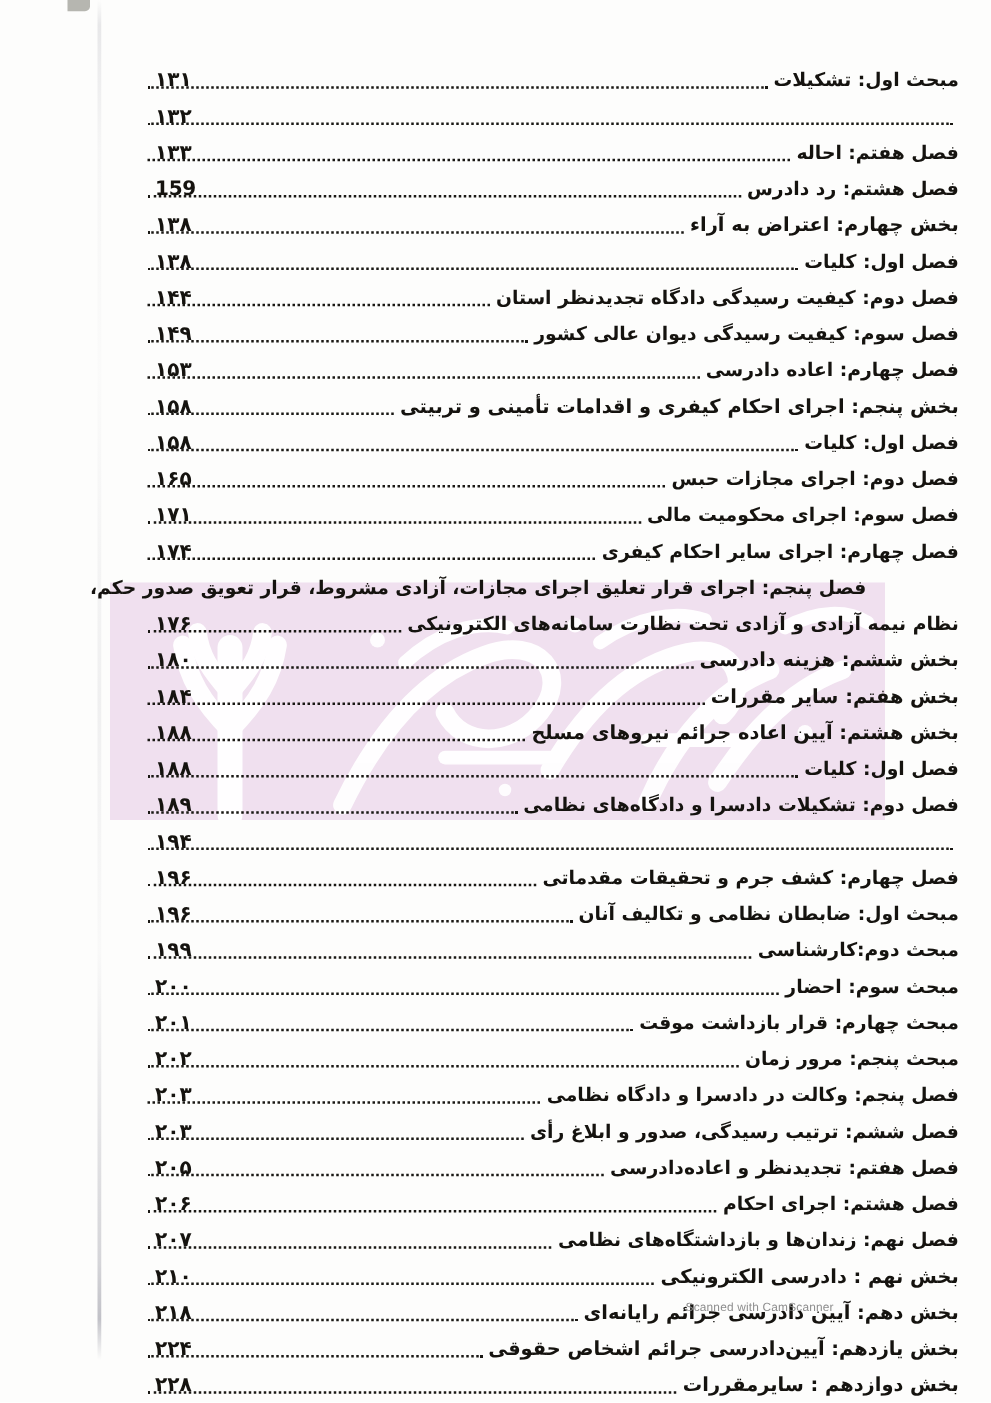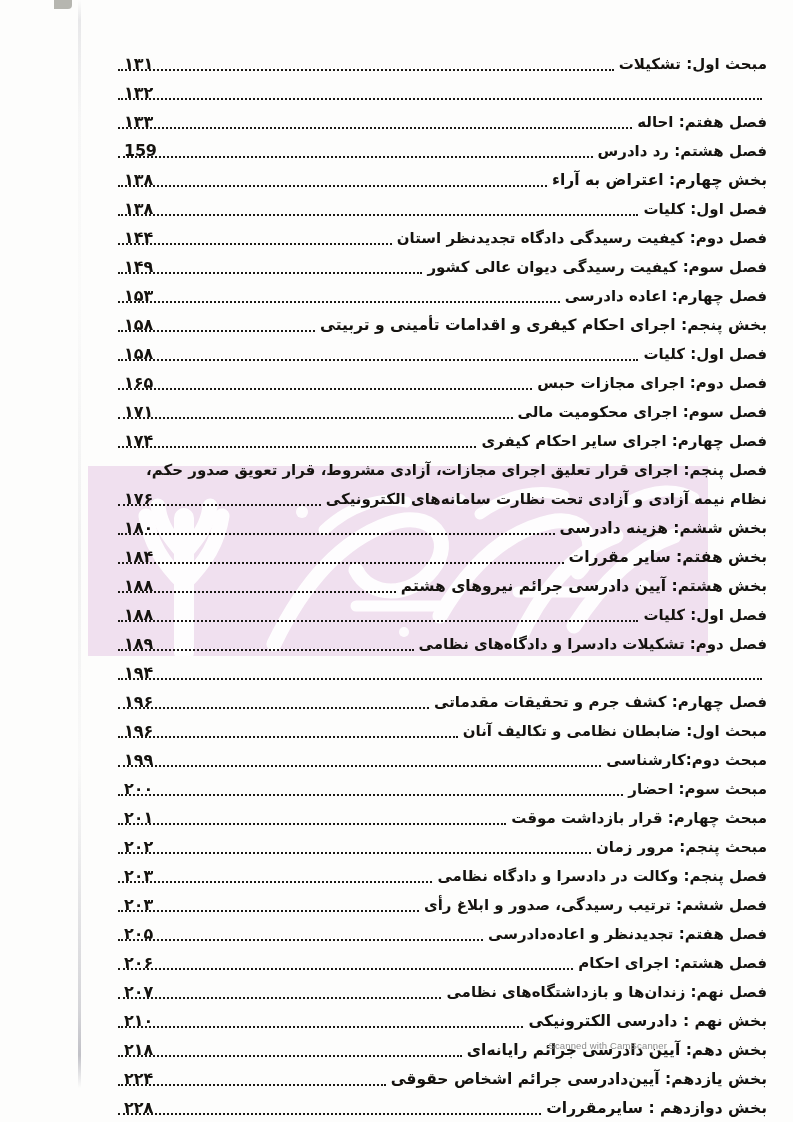--- a/index.html
+++ b/index.html
@@ -110,21 +110,21 @@
     bottom: 3px;
     font-size: 16px;
     font-weight: 700;
     color: #15130f;
     direction: ltr;
     unicode-bidi: isolate;
     letter-spacing: -0.2px;
   }
 
   
-  .row.cont .line { padding-left: 114px; }
+  .row.cont .line { padding-left: 72px; justify-content: flex-end; }
 
   #footer {
     position: absolute;
     left: 0;
     top: 1034px;
     width: 667px;
     text-align: right;
   }
   #footer span {
     font-family: "Liberation Sans", sans-serif;
@@ -291,21 +291,21 @@
       </div>
       <div class="row">
         <div class="line">
           <span class="title lvl-bakhsh">بخش هفتم: سایر مقررات</span>
           <span class="leader"></span>
         </div>
         <span class="pageno">۱۸۴</span>
       </div>
       <div class="row">
         <div class="line">
-          <span class="title lvl-bakhsh">بخش هشتم: آیین دادرسی جرائم نیروهای هشتم</span>
+          <span class="title lvl-bakhsh">بخش هشتم: آیین اعاده جرائم نیروهای مسلح</span>
           <span class="leader"></span>
         </div>
         <span class="pageno">۱۸۸</span>
       </div>
       <div class="row">
         <div class="line">
           <span class="title lvl-fasl">فصل اول: کلیات</span>
           <span class="leader"></span>
         </div>
         <span class="pageno">۱۸۸</span>

